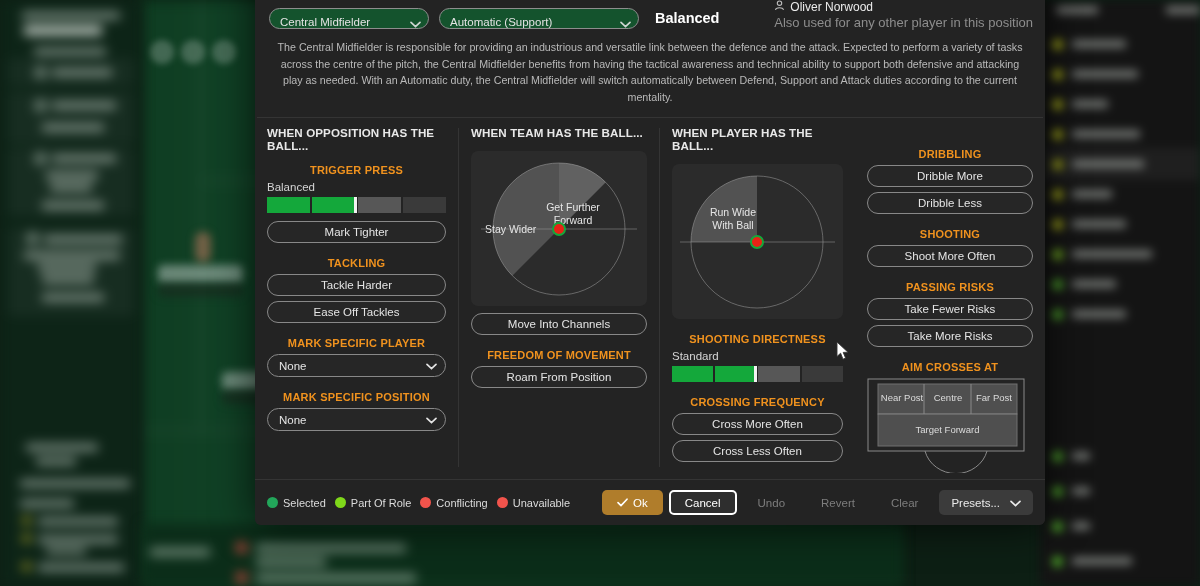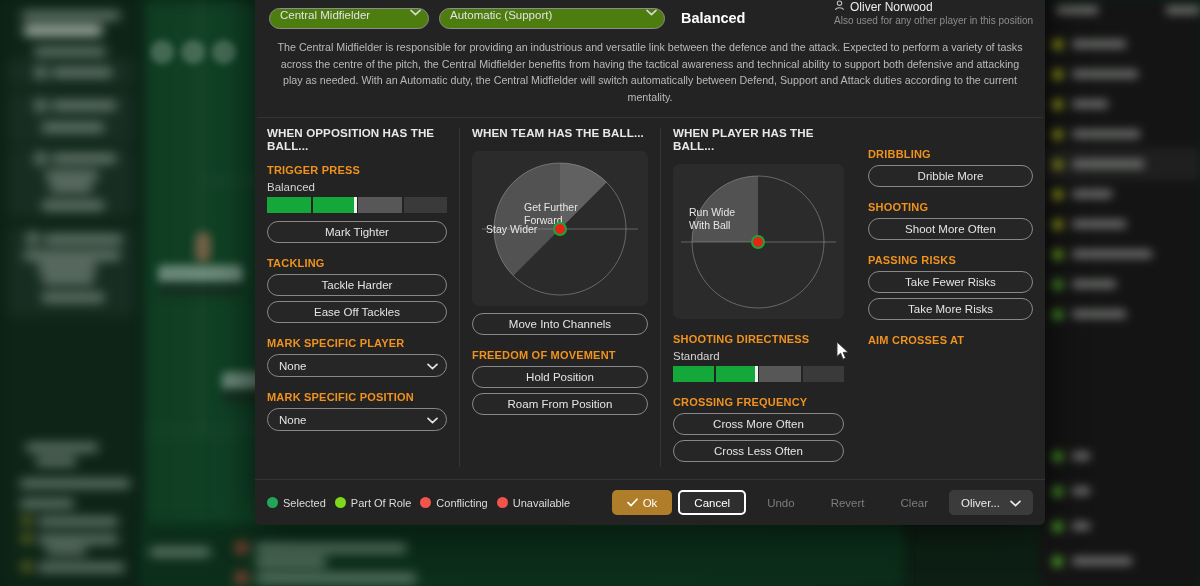--- a/index.html
+++ b/index.html
@@ -92,47 +92,47 @@
     display: flex; flex-direction: column;
     overflow: hidden;
   }
   .modal-header {
     padding: 68px 14px 0 14px;
     display: flex; align-items: flex-start; gap: 10px;
     flex: 0 0 auto;
     position: relative;
   }
   .dd {
-    background: #4d7c0f;
+    background: #14532d;
     border: 1px solid #8d8d8d;
     border-radius: 11px;
     height: 21px;
-    display: flex; align-items: flex-start;
+    display: flex; align-items: flex-end;
     padding: 0 7px 0 10px;
     color: #e3e3e3;
     font-size: 11.5px;
     cursor: pointer;
     white-space: nowrap;
   }
   .dd .lbl { flex: 1; }
   .dd .chev { margin-left: 8px; opacity: .9; display:flex; }
   .dd-role { width: 160px; }
-  .dd-duty { width: 226px; }
+  .dd-duty { width: 200px; }
   .mentality {
     color: #fff; font-size: 14.5px; font-weight: bold; margin-left: 6px;
     line-height: 21px;
   }
   .player-block {
     position: absolute; right: 12px; top: 60px;
     text-align: left;
   }
   .player-name {
     color: #ececec; font-size: 12px; display: flex; align-items: center; gap: 5px;
   }
-  .player-note { color: #8d8d8d; font-size: 10px; margin-top: 1px; }
+  .player-note { color: #8d8d8d; font-size: 13px; margin-top: 1px; }
 
   .desc {
     color: #b9b9b9; font-size: 10.7px; line-height: 1.55;
     text-align: center;
     padding: 10px 22px 12px 22px;
     flex: 0 0 auto;
   }
   .divider-h { height: 1px; background: #343434; margin: 0 2px; }
 
   .body {
@@ -145,20 +145,21 @@
   .col.c4 { width: 190px; padding-top: 22px; }
   .vdiv { width: 1px; background: #343434; margin: 2px 0 12px 0; }
 
   .col-title {
     color: #e8e8e8; font-size: 11.6px; font-weight: bold; letter-spacing: .1px;
     margin-bottom: 12px;
   }
   .sec-title {
     color: #f0921e; font-size: 11px; font-weight: bold; letter-spacing: .2px;
     margin: 14px 0 5px 0;
+    text-align: center;
   }
   .sec-title.first { margin-top: 0; }
   .val-label { color: #d5d5d5; font-size: 11.5px; margin-bottom: 4px; }
 
   .segbar { display: flex; height: 16px; gap: 2px; width: 100%; }
   .segbar .seg { flex: 1; position: relative; }
   .segbar .seg.on { background: #14a83b; }
   .segbar .seg.mid { background: #575757; }
   .segbar .seg.off { background: #3a3a3a; }
   .segbar .seg .marker {
@@ -181,21 +182,21 @@
   }
   .select .lbl { flex: 1; }
 
   .radial-wrap {
     background: #2b2b2b; border-radius: 7px; height: 155px; width: 100%;
     position: relative; overflow: hidden; margin-bottom: 7px;
   }
   .radial-wrap svg { display: block; }
   .radial-label {
     position: absolute; color: #e6e6e6; font-size: 10.5px; line-height: 1.25;
-    pointer-events: none;
+    text-align: center; pointer-events: none;
   }
 
   .goal-wrap { width: 100%; position: relative; margin-top: 2px; }
   .goal-wrap svg { display:block; }
   .goal-txt {
     position: absolute; color: #dcdcdc; font-size: 9.5px;
     text-align: center; pointer-events: none;
   }
 
   .footer {
@@ -450,21 +451,20 @@
           <div class="radial-label" style="left:52px;top:50px;width:100px;">
             <span>Get Further</span><br><span>Forward</span>
           </div>
           <div class="radial-label" style="left:14px;top:72px;width:80px;text-align:left;">Stay Wider</div>
           <div style="position:absolute;left:81px;top:71px;width:14px;height:14px;border-radius:50%;background:#e82315;border:2px solid #14a83b;"></div>
         </div>
 
         <button class="btn">Move Into Channels</button>
 
         <div class="sec-title">FREEDOM OF MOVEMENT</div>
-        <button class="btn">Hold Position</button>
         <button class="btn">Roam From Position</button>
       </div>
 
       <div class="vdiv"></div>
 
       <div class="col c3">
         <div class="col-title">WHEN PLAYER HAS THE BALL...</div>
 
         <div class="radial-wrap">
           <svg width="171" height="155" viewBox="0 0 171 155">
@@ -490,29 +490,44 @@
         </div>
 
         <div class="sec-title">CROSSING FREQUENCY</div>
         <button class="btn">Cross More Often</button>
         <button class="btn">Cross Less Often</button>
       </div>
 
       <div class="col c4">
         <div class="sec-title first">DRIBBLING</div>
         <button class="btn">Dribble More</button>
+        <button class="btn">Dribble Less</button>
 
         <div class="sec-title">SHOOTING</div>
         <button class="btn">Shoot More Often</button>
 
         <div class="sec-title">PASSING RISKS</div>
         <button class="btn">Take Fewer Risks</button>
         <button class="btn">Take More Risks</button>
 
         <div class="sec-title">AIM CROSSES AT</div>
+        <div class="goal-wrap">
+          <svg width="168" height="95" viewBox="0 0 168 95">
+            <rect x="1" y="1" width="156" height="72" fill="none" stroke="#8a8a8a" stroke-width="1"></rect>
+            <path d="M58 73 A32 30 0 0 0 120 73" fill="none" stroke="#8a8a8a" stroke-width="1"></path>
+            <rect x="11" y="6" width="139" height="30" fill="#5e5e5e" opacity="0.75" stroke="#8a8a8a" stroke-width="1"></rect>
+            <line x1="57" y1="6" x2="57" y2="36" stroke="#8a8a8a" stroke-width="1"></line>
+            <line x1="104" y1="6" x2="104" y2="36" stroke="#8a8a8a" stroke-width="1"></line>
+            <rect x="11" y="36" width="139" height="32" fill="#5e5e5e" opacity="0.75" stroke="#8a8a8a" stroke-width="1"></rect>
+          </svg>
+          <div class="goal-txt" style="left:13px;top:14px;width:44px;">Near Post</div>
+          <div class="goal-txt" style="left:58px;top:14px;width:46px;">Centre</div>
+          <div class="goal-txt" style="left:104px;top:14px;width:46px;">Far Post</div>
+          <div class="goal-txt" style="left:11px;top:46px;width:139px;">Target Forward</div>
+        </div>
       </div>
     </div>
 
     <div class="footer">
       <div class="legend">
         <div class="it">
           <span class="dot" style="background:#22a65a"></span>
           <span>Selected</span>
         </div>
         <div class="it">
@@ -535,21 +550,21 @@
                 <path d="M1 4.6 L4 7.6 L10 1.2" stroke="#fff" stroke-width="1.6" fill="none" stroke-linecap="round" stroke-linejoin="round"></path>
               </svg>
           </span>
           <span>Ok</span>
         </div>
         <div class="abtn cancel">Cancel</div>
         <div class="abtn ghost">Undo</div>
         <div class="abtn ghost">Revert</div>
         <div class="abtn ghost">Clear</div>
         <div class="abtn presets">
-          <span>Oliver...</span>
+          <span>Presets...</span>
           <span>
             <svg width="11" height="7" viewBox="0 0 11 7">
                 <path d="M1 1.3 L5.5 5.6 L10 1.3" stroke="#eaeaea" stroke-width="1.7" fill="none" stroke-linecap="round"></path>
               </svg>
           </span>
         </div>
       </div>
     </div>
   </div>
 

